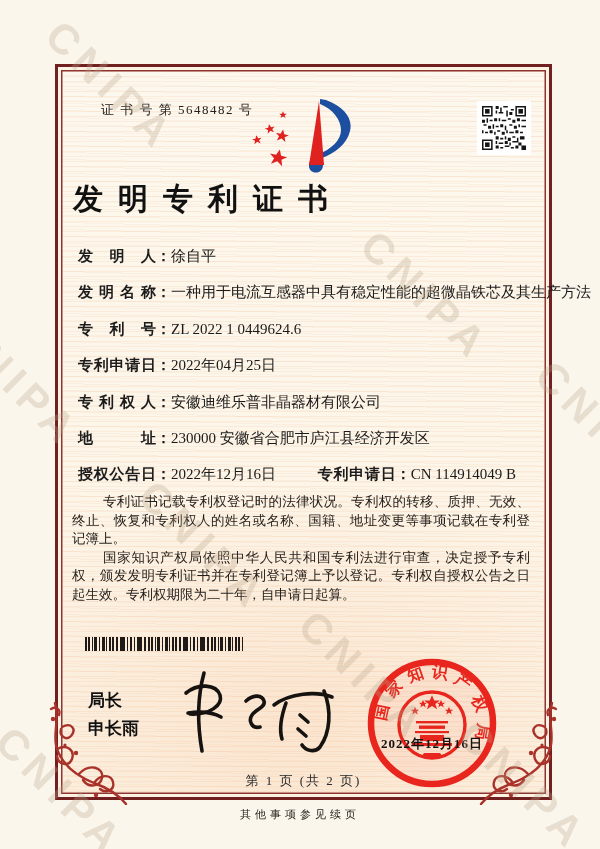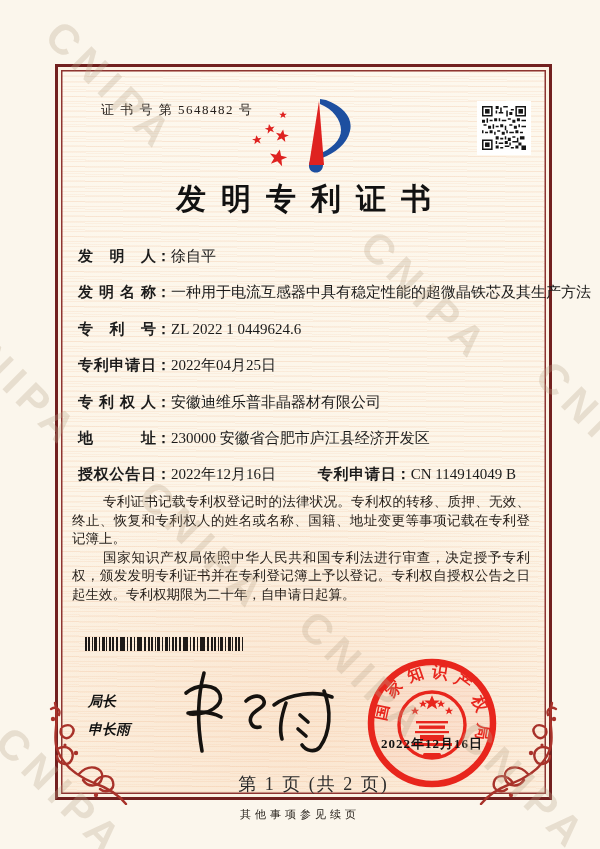--- a/index.html
+++ b/index.html
@@ -28,46 +28,46 @@
       repeating-linear-gradient(0deg, rgba(234,158,108,0.13) 0 1px, rgba(234,158,108,0) 1px 5px),
       repeating-linear-gradient(1.5deg, rgba(234,158,108,0.09) 0 1px, rgba(234,158,108,0) 1px 7px),
       linear-gradient(#fdf8ee,#fcf3e4);
     z-index:1;
   }
   .frame > *{position:absolute;}
   
   .cert-no{left:20px;top:34px;font-size:13px;letter-spacing:1.5px;color:#26201c;margin-left:23px;}
   .logo{left:191px;top:30px;width:102px;height:80px;}
   .qr{left:419px;top:34px;width:54px;height:54px;background:#fff;padding:5px;box-sizing:border-box;}
-  .title{left:0;top:112px;width:100%;text-align:center;
+  .title{left:0;top:112px;width:100%;text-align:left;
     font-size:30px;font-weight:bold;letter-spacing:15px;text-indent:15px;color:#111;}
   
   .fields{left:20px;top:180px;width:450px;font-size:15px;}
   .f-row{height:36.4px;white-space:nowrap;}
   .f-label{display:inline-block;width:78px;text-align:justify;text-align-last:justify;font-weight:bold;vertical-align:top;}
   .f-colon{font-weight:bold;}
   .f-value{color:#1a1a1a;}
   .f-value.wide{min-width:133px;display:inline-block;}
   .g2{margin-left:10px;}
   
   .paras{left:14px;top:426px;width:458px;font-size:13.5px;line-height:18.6px;
     text-align:justify;color:#231d18;}
   .paras p{margin:0;text-indent:2.3em;}
   
   .barcode{left:27px;top:570px;width:158px;height:14px;
     background:
       repeating-linear-gradient(90deg,#1e1a18 0 1.5px,transparent 1.5px 3.5px),
       repeating-linear-gradient(90deg,#1e1a18 0 2px,transparent 2px 9px);}
   .officer{left:30px;top:620px;font-family:"Liberation Sans","DejaVu Sans",sans-serif;
-    font-weight:bold;font-size:14px;line-height:28px;color:#111;font-style:italic;}
+    font-weight:bold;font-size:17px;line-height:28px;color:#111;}
   .signature{left:116px;top:600px;width:170px;height:92px;}
   .seal{left:306px;top:588px;width:136px;height:136px;}
   .seal-date{left:296px;top:668px;width:156px;text-align:center;
     font-weight:bold;font-size:13px;letter-spacing:1px;color:#131313;z-index:4;}
-  .page-info{left:10px;top:705px;width:100%;text-align:center;font-size:18px;letter-spacing:2px;color:#2a2a2a;}
+  .page-info{left:0;top:705px;width:100%;text-align:center;font-size:13px;letter-spacing:2px;color:#2a2a2a;}
   .flourish{width:84px;height:104px;bottom:-8px;z-index:2;}
   .flourish.bl{left:-10px;}
   .flourish.br{right:-10px;transform:scaleX(-1);}
   
   .ribbon{position:absolute;left:0;top:807px;width:100%;text-align:center;
     font-size:11px;letter-spacing:4px;color:#26211b;z-index:2;}
 </style>
 </head>
 <body>
 

